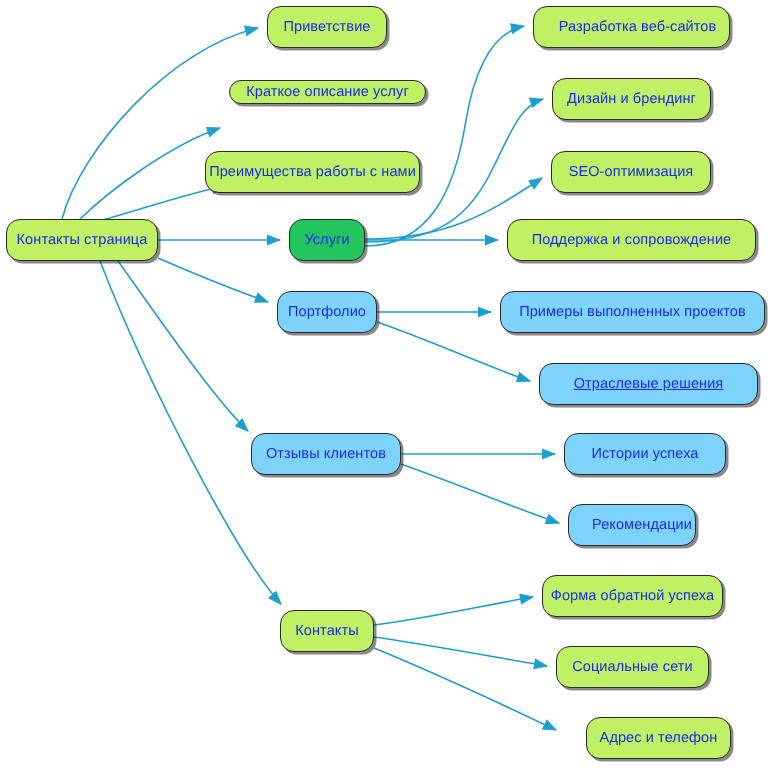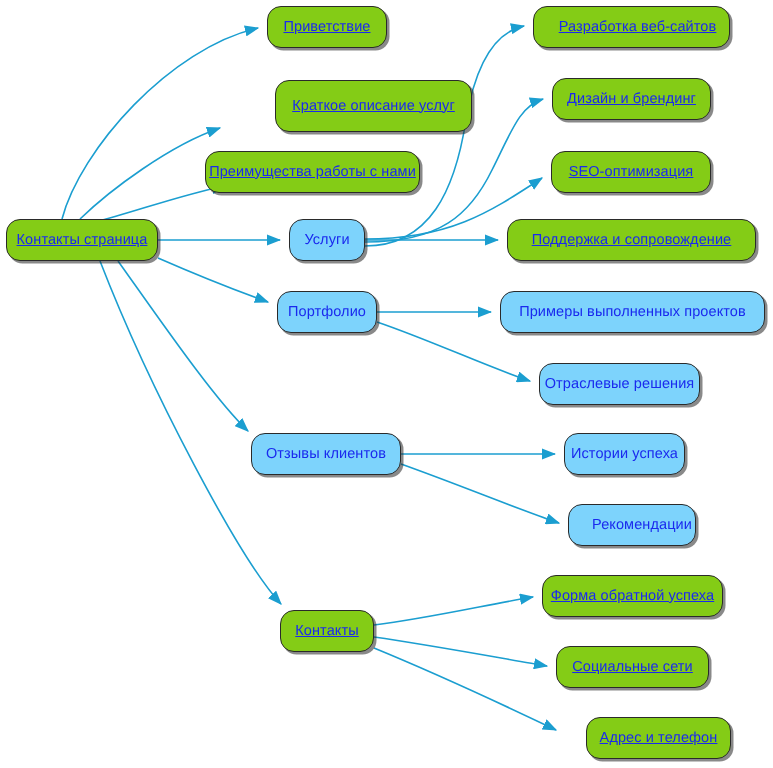--- a/index.html
+++ b/index.html
@@ -37,22 +37,22 @@
     border: 1.6px solid #2a2a2a;
     border-radius: 14px;
     color: #1a2aee;
     font-size: 14.5px;
     line-height: 1;
     letter-spacing: 0.1px;
     white-space: nowrap;
     box-shadow: 2.5px 2.5px 0 rgba(40,40,40,0.55);
     text-rendering: geometricPrecision;
   }
-  .node.cyan   { background: #84cc16; text-decoration: underline; }
-  .node.cyan2  { background: #7dd3fc; }
+  .node.cyan   { background: #bef264; }
+  .node.cyan2  { background: #22c55e; }
   .node.green  { background: #7dd3fc; }
 </style>
 </head>
 <body>
 
 <div id="canvas">
   <svg id="edge-layer" viewBox="0 0 773 768" xmlns="http://www.w3.org/2000/svg">
     <defs>
       <marker id="arrowhead" markerWidth="9" markerHeight="7" refX="8.2" refY="3.5" orient="auto" markerUnits="strokeWidth">
         <polygon points="0 0, 9 3.5, 0 7" fill="#1b9ed0"></polygon>
@@ -79,21 +79,21 @@
         <path d="M 374,648 C 430,671 510,708 556,730" fill="none" stroke="#1b9ed0" stroke-width="1.6" marker-end="url(#arrowhead)"></path>
       </g>
   </svg>
   <div id="nodes-group">
       <div class="node cyan" style="left: 6px; top: 219px; width: 152px; height: 42px;">
         <span>Контакты страница</span>
       </div>
       <div class="node cyan" style="left: 267px; top: 6px; width: 120px; height: 42px;">
         <span>Приветствие</span>
       </div>
-      <div class="node cyan" style="left: 229px; top: 80px; width: 197px; height: 52px; margin-left: 46px;">
+      <div class="node cyan" style="left: 229px; top: 80px; width: 197px; height: 24px;">
         <span>Краткое описание услуг</span>
       </div>
       <div class="node cyan" style="left: 205px; top: 151px; width: 215px; height: 42px;">
         <span>Преимущества работы с нами</span>
       </div>
       <div class="node cyan2" style="left: 289px; top: 219px; width: 76px; height: 42px;">
         <span>Услуги</span>
       </div>
       <div class="node cyan" style="left: 533px; top: 6px; width: 197px; height: 42px; padding-left: 12px;">
         <span>Разработка веб-сайтов</span>
@@ -106,27 +106,27 @@
       </div>
       <div class="node cyan" style="left: 507px; top: 219px; width: 249px; height: 42px;">
         <span>Поддержка и сопровождение</span>
       </div>
       <div class="node green" style="left: 277px; top: 291px; width: 100px; height: 42px;">
         <span>Портфолио</span>
       </div>
       <div class="node green" style="left: 500px; top: 291px; width: 265px; height: 42px;">
         <span>Примеры выполненных проектов</span>
       </div>
-      <div class="node green" style="left: 539px; top: 363px; width: 161px; height: 42px;">
+      <div class="node green" style="left: 539px; top: 363px; width: 219px; height: 42px; text-decoration: underline;">
         <span>Отраслевые решения</span>
       </div>
       <div class="node green" style="left: 251px; top: 433px; width: 150px; height: 42px;">
         <span>Отзывы клиентов</span>
       </div>
-      <div class="node green" style="left: 564px; top: 433px; width: 121px; height: 42px;">
+      <div class="node green" style="left: 564px; top: 433px; width: 162px; height: 42px;">
         <span>Истории успеха</span>
       </div>
       <div class="node green" style="left: 568px; top: 504px; width: 128px; height: 42px; padding-left: 20px;">
         <span>Рекомендации</span>
       </div>
       <div class="node cyan" style="left: 280px; top: 610px; width: 94px; height: 42px;">
         <span>Контакты</span>
       </div>
       <div class="node cyan" style="left: 542px; top: 575px; width: 181px; height: 42px;">
         <span>Форма обратной успеха</span>

